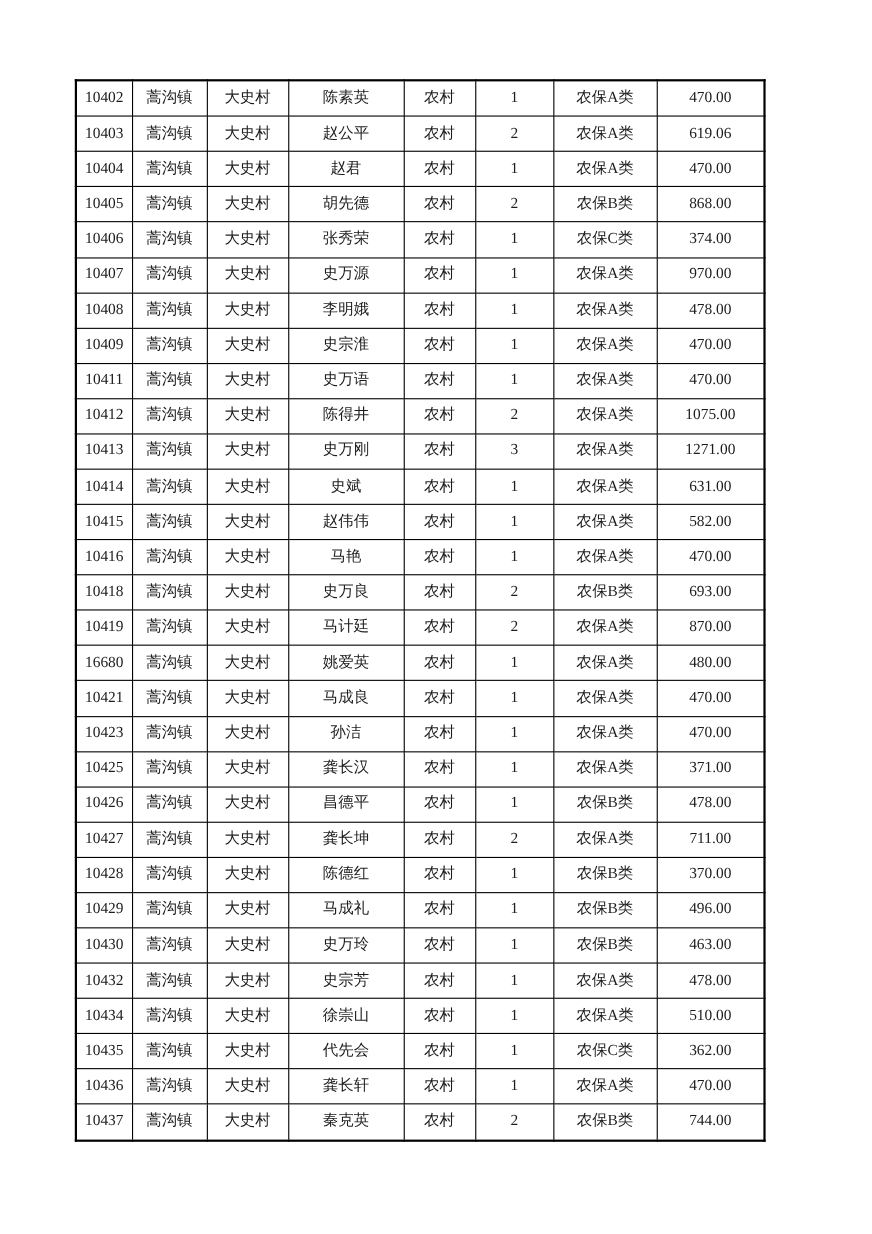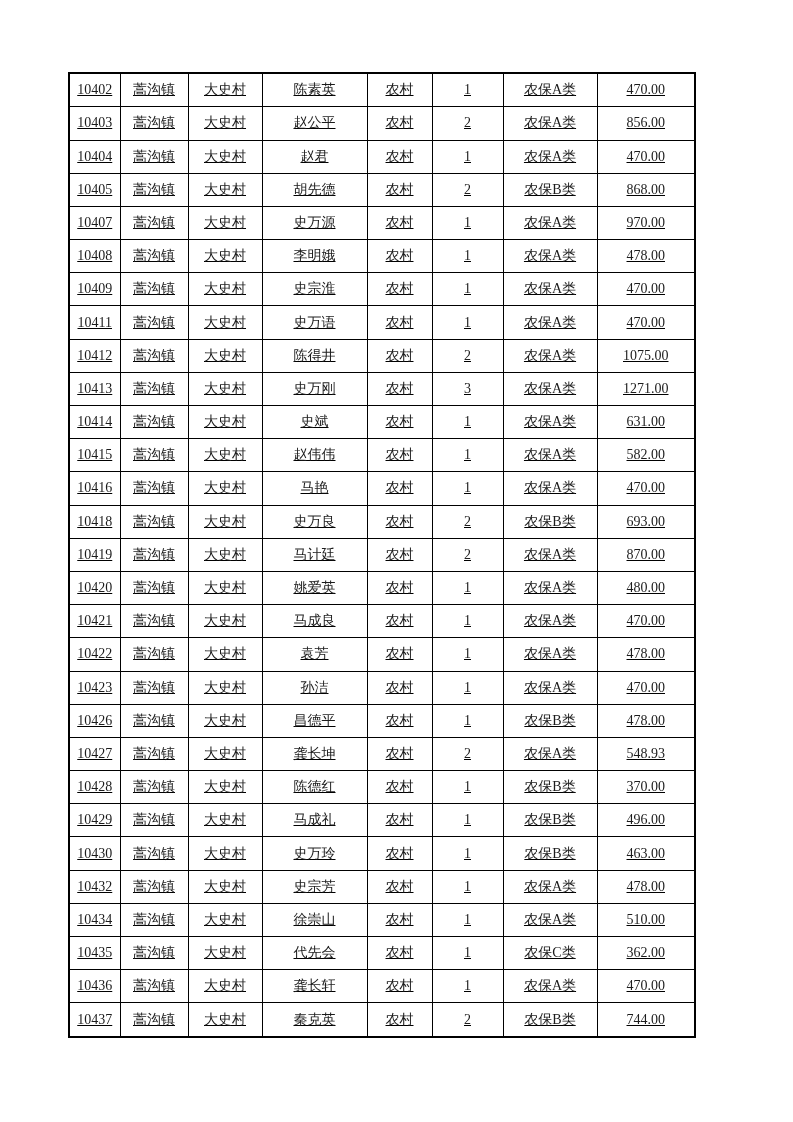--- a/index.html
+++ b/index.html
@@ -20,21 +20,20 @@
     left: 68px;
     top: 72px;
     width: 626px;
     height: 966px;
     border-collapse: collapse;
     table-layout: fixed;
     border: 2px solid #000000;
   }
   table.grid tr {
     height: 26.83px;
-    text-decoration: underline;
   }
   table.grid td {
     border: 1px solid #000000;
     text-align: center;
     vertical-align: middle;
     font-size: 14px;
     color: #1c1c1c;
     padding: 0;
     white-space: nowrap;
     overflow: hidden;
@@ -68,21 +67,21 @@
           <td>470.00</td>
         </tr>
         <tr>
           <td>10403</td>
           <td>蒿沟镇</td>
           <td>大史村</td>
           <td>赵公平</td>
           <td>农村</td>
           <td>2</td>
           <td>农保A类</td>
-          <td>856.00</td>
+          <td>619.06</td>
         </tr>
         <tr>
           <td>10404</td>
           <td>蒿沟镇</td>
           <td>大史村</td>
           <td>赵君</td>
           <td>农村</td>
           <td>1</td>
           <td>农保A类</td>
           <td>470.00</td>
@@ -91,20 +90,30 @@
           <td>10405</td>
           <td>蒿沟镇</td>
           <td>大史村</td>
           <td>胡先德</td>
           <td>农村</td>
           <td>2</td>
           <td>农保B类</td>
           <td>868.00</td>
         </tr>
         <tr>
+          <td>10406</td>
+          <td>蒿沟镇</td>
+          <td>大史村</td>
+          <td>张秀荣</td>
+          <td>农村</td>
+          <td>1</td>
+          <td>农保C类</td>
+          <td>374.00</td>
+        </tr>
+        <tr>
           <td>10407</td>
           <td>蒿沟镇</td>
           <td>大史村</td>
           <td>史万源</td>
           <td>农村</td>
           <td>1</td>
           <td>农保A类</td>
           <td>970.00</td>
         </tr>
         <tr>
@@ -201,78 +210,78 @@
           <td>10419</td>
           <td>蒿沟镇</td>
           <td>大史村</td>
           <td>马计廷</td>
           <td>农村</td>
           <td>2</td>
           <td>农保A类</td>
           <td>870.00</td>
         </tr>
         <tr>
-          <td>10420</td>
+          <td>16680</td>
           <td>蒿沟镇</td>
           <td>大史村</td>
           <td>姚爱英</td>
           <td>农村</td>
           <td>1</td>
           <td>农保A类</td>
           <td>480.00</td>
         </tr>
         <tr>
           <td>10421</td>
           <td>蒿沟镇</td>
           <td>大史村</td>
           <td>马成良</td>
           <td>农村</td>
           <td>1</td>
           <td>农保A类</td>
           <td>470.00</td>
         </tr>
         <tr>
-          <td>10422</td>
-          <td>蒿沟镇</td>
-          <td>大史村</td>
-          <td>袁芳</td>
-          <td>农村</td>
-          <td>1</td>
-          <td>农保A类</td>
+          <td>10423</td>
+          <td>蒿沟镇</td>
+          <td>大史村</td>
+          <td>孙洁</td>
+          <td>农村</td>
+          <td>1</td>
+          <td>农保A类</td>
+          <td>470.00</td>
+        </tr>
+        <tr>
+          <td>10425</td>
+          <td>蒿沟镇</td>
+          <td>大史村</td>
+          <td>龚长汉</td>
+          <td>农村</td>
+          <td>1</td>
+          <td>农保A类</td>
+          <td>371.00</td>
+        </tr>
+        <tr>
+          <td>10426</td>
+          <td>蒿沟镇</td>
+          <td>大史村</td>
+          <td>昌德平</td>
+          <td>农村</td>
+          <td>1</td>
+          <td>农保B类</td>
           <td>478.00</td>
         </tr>
         <tr>
-          <td>10423</td>
-          <td>蒿沟镇</td>
-          <td>大史村</td>
-          <td>孙洁</td>
-          <td>农村</td>
-          <td>1</td>
-          <td>农保A类</td>
-          <td>470.00</td>
-        </tr>
-        <tr>
-          <td>10426</td>
-          <td>蒿沟镇</td>
-          <td>大史村</td>
-          <td>昌德平</td>
-          <td>农村</td>
-          <td>1</td>
-          <td>农保B类</td>
-          <td>478.00</td>
-        </tr>
-        <tr>
           <td>10427</td>
           <td>蒿沟镇</td>
           <td>大史村</td>
           <td>龚长坤</td>
           <td>农村</td>
           <td>2</td>
           <td>农保A类</td>
-          <td>548.93</td>
+          <td>711.00</td>
         </tr>
         <tr>
           <td>10428</td>
           <td>蒿沟镇</td>
           <td>大史村</td>
           <td>陈德红</td>
           <td>农村</td>
           <td>1</td>
           <td>农保B类</td>
           <td>370.00</td>

